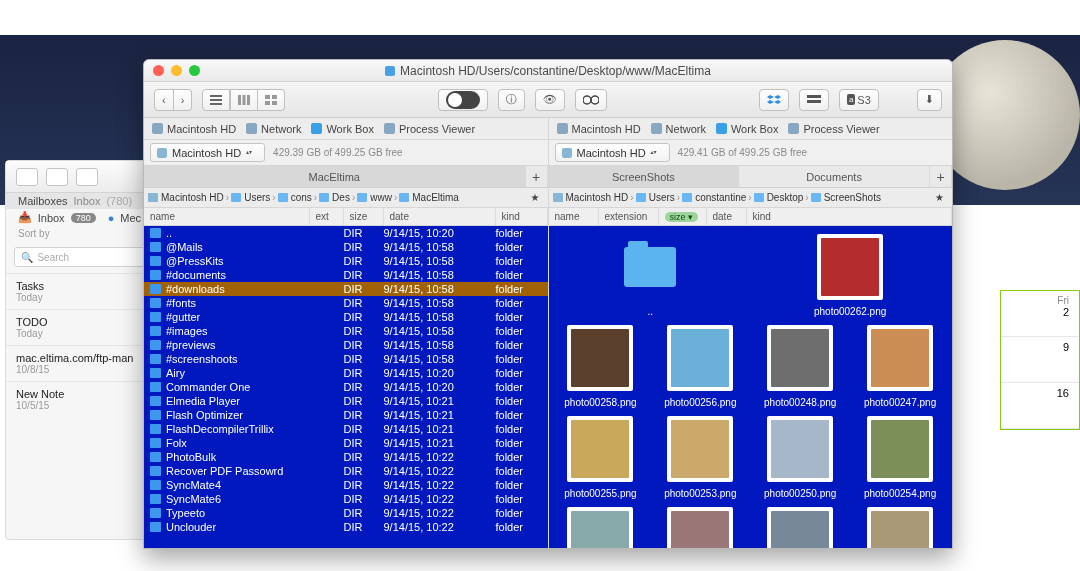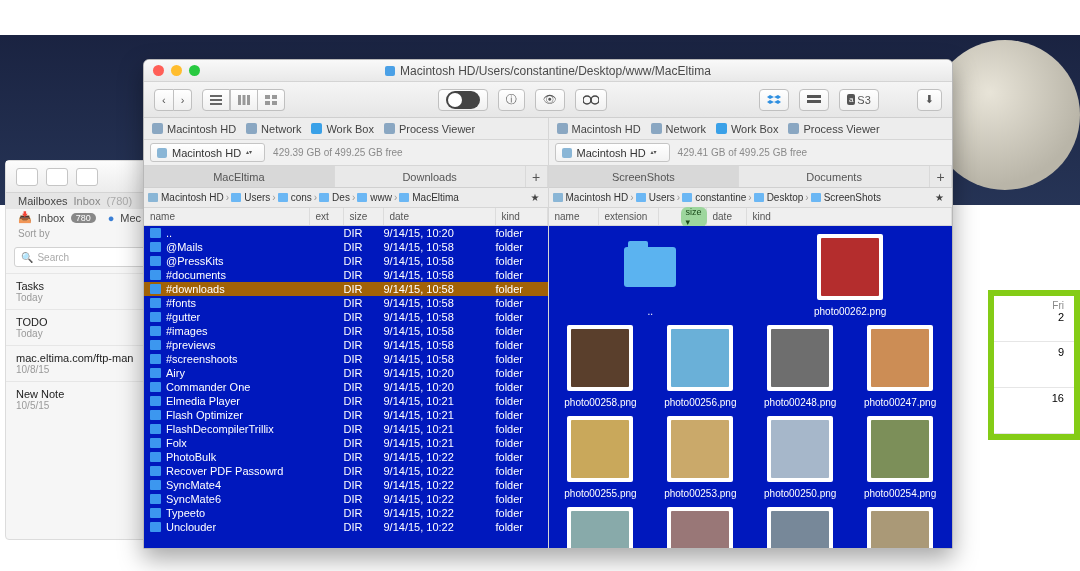--- a/index.html
+++ b/index.html
@@ -9,21 +9,21 @@
 
 .bgmail{position:absolute;top:160px;left:5px;width:220px;height:380px;background:#f6f6f6;border:1px solid #dcdcdc;border-radius:4px;font-size:11px;color:#444}
 .bgmail .tb{height:32px;background:linear-gradient(#fcfcfc,#ececec);border-bottom:1px solid #d4d4d4;display:flex;align-items:center;gap:8px;padding-left:10px}
 .bgmail .tb .sq{width:22px;height:18px;border:1px solid #c5c5c5;border-radius:3px;background:#fff}
 .bgmail .row{padding:2px 8px 2px 12px;display:flex;align-items:center;gap:6px}
 .bgmail .badge{background:#888;color:#fff;border-radius:7px;padding:0 5px;font-size:9px}
 .bgmail .search{margin:6px 8px;height:20px;border-radius:3px;background:#fff;border:1px solid #d2d2d2;font-size:10px;color:#aaa;display:flex;align-items:center;padding-left:6px;gap:4px}
 .bgmail .item{padding:6px 10px;border-top:1px solid #e6e6e6}
 .bgmail .item .t{font-size:11px;color:#222}
 .bgmail .item .d{font-size:10px;color:#9a9a9a}
-.bgcal{position:absolute;top:290px;right:0;width:92px;background:#fff;border:6px solid #84cc16;font-size:11px}
+.bgcal{position:absolute;top:290px;right:0;width:80px;background:#fff;border:1px solid #84cc16;font-size:11px}
 .bgcal .day{height:46px;border-bottom:1px solid #e6e6e6;text-align:right;padding:4px 10px}
 .bgcal .hd{font-size:10px;color:#888}
 
 .win{position:absolute;top:59px;left:143px;width:810px;height:490px;background:linear-gradient(#f7f7f7,#efefef);border:1px solid #b8b8b8;border-radius:6px 6px 0 0;box-shadow:0 10px 24px rgba(0,0,0,.35);display:flex;flex-direction:column;overflow:hidden}
 .titlebar{height:22px;background:linear-gradient(#f9f9f9,#e9e9e9);display:flex;align-items:center;border-bottom:1px solid #d4d4d4;position:relative}
 .traffic{display:flex;gap:7px;position:absolute;left:9px}
 .dot{width:11px;height:11px;border-radius:50%}
 .red{background:#ff5f57}.yellow{background:#ffbd2e}.green{background:#28c940}
 .title{flex:1;text-align:center;font-size:12px;color:#4a4a4a;display:flex;align-items:center;justify-content:center;gap:5px}
 .title .hdico{width:10px;height:10px;background:#4aa0e6;border-radius:2px}
@@ -55,21 +55,21 @@
 .tab{flex:1;display:flex;align-items:center;justify-content:center;font-size:11px;color:#555;border-right:1px solid #d9d9d9}
 .tab.act{background:#d8d8d8;font-weight:500}
 .tab.plus{flex:0 0 22px;font-size:14px}
 .crumbs{height:20px;background:#ececec;border-bottom:1px solid #d6d6d6;display:flex;align-items:center;font-size:10px;color:#333;padding:0 4px;gap:2px;overflow:hidden;white-space:nowrap}
 .crumbs .c{display:flex;align-items:center;gap:3px}
 .crumbs .sep{color:#999}
 .crumbs .fic{width:10px;height:9px;background:#6bb7f4;border-radius:1px}
 .crumbs .star{margin-left:auto;padding:0 4px;color:#444}
 .hdr{height:18px;background:#efefef;border-bottom:1px solid #d6d6d6;display:flex;font-size:10px;color:#555}
 .hdr .col{border-right:1px solid #dcdcdc;padding-left:6px;display:flex;align-items:center}
-.pill{background:#9dd69d;color:#1a4a1a;border-radius:6px;padding:0 5px;font-size:9px;margin-left:16px}
+.pill{background:#9dd69d;color:#1a4a1a;border-radius:6px;padding:0 5px;font-size:9px;margin-left:0}
 .list{flex:1;background:#0018bd;color:#fff;font-family:Menlo,monospace;font-size:11px;overflow:hidden}
 .list .r{display:flex;height:14px;align-items:center;padding-left:6px}
 .list .r .fic{width:11px;height:10px;background:#3c97ef;border-radius:1px;margin-right:5px;flex:none}
 .list .r.sel{background:#a16207}
 .grid{flex:1;background:#0018bd;color:#fff;overflow:hidden;padding:8px 2px}
 .grid .grow{display:flex;justify-content:space-around;margin-bottom:8px}
 .grid .cell{width:88px;text-align:center;font-size:10px;font-family:Menlo,monospace}
 .grid .thumb{width:66px;height:66px;background:#fff;border-radius:2px;margin:0 auto 6px;padding:4px;display:flex}
 .grid .thumb .img{flex:1;background:#888;border-radius:1px}
 .grid .upfolder{width:66px;height:66px;margin:0 auto 6px;display:flex;align-items:center;justify-content:center}
@@ -274,21 +274,20 @@
         </div>
       <span class="volfree">429.41 GB of 499.25 GB free</span>
     </div>
   </div>
 
   <div class="panes">
 
     <div class="pane">
       <div class="tabs">
         <div class="tab act">MacEltima</div>
-        <div class="tab">Downloads</div>
         <div class="tab plus">+</div>
       </div>
       <div class="crumbs" id="crumbs-left">
           <span class="c">
             <span class="fic" style="background: rgb(138, 182, 214);"></span>
             <span>Macintosh HD</span>
           </span>
           <span class="sep">›</span>
           <span class="c">
             <span class="fic"></span>

